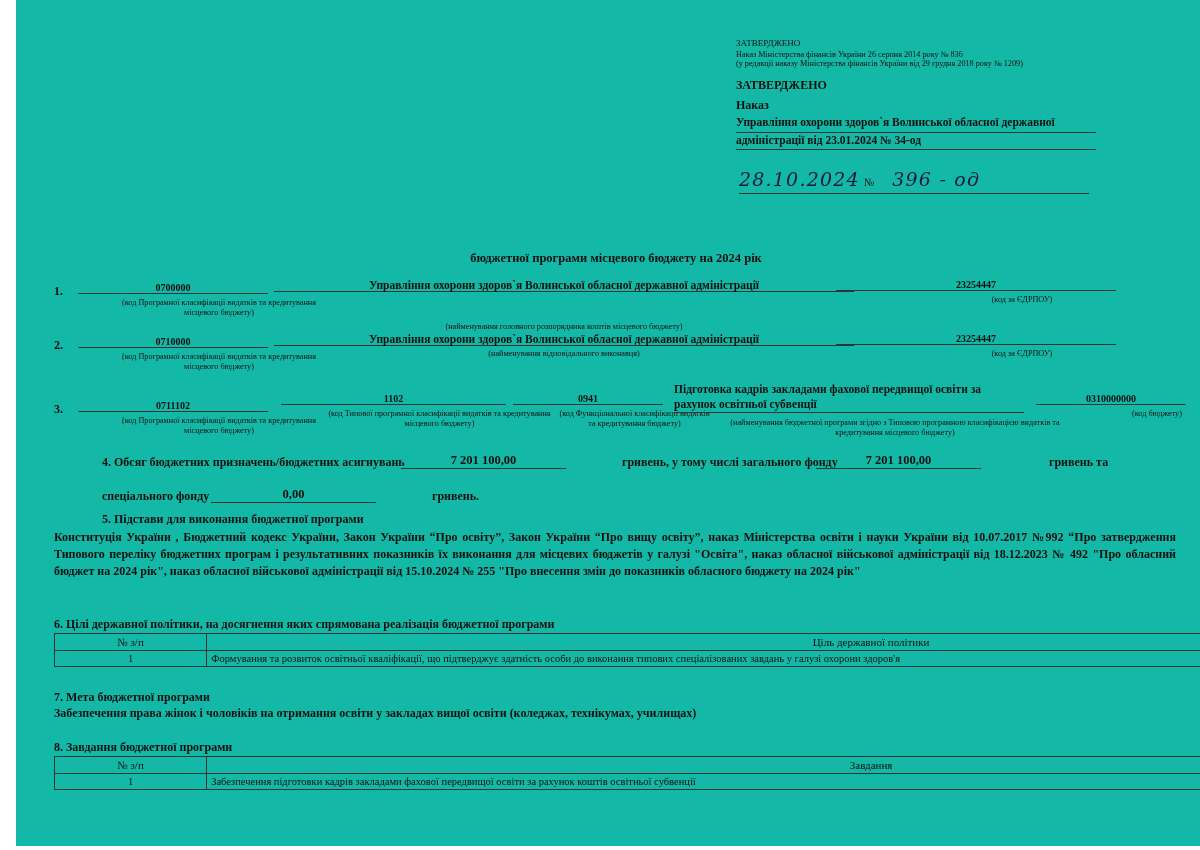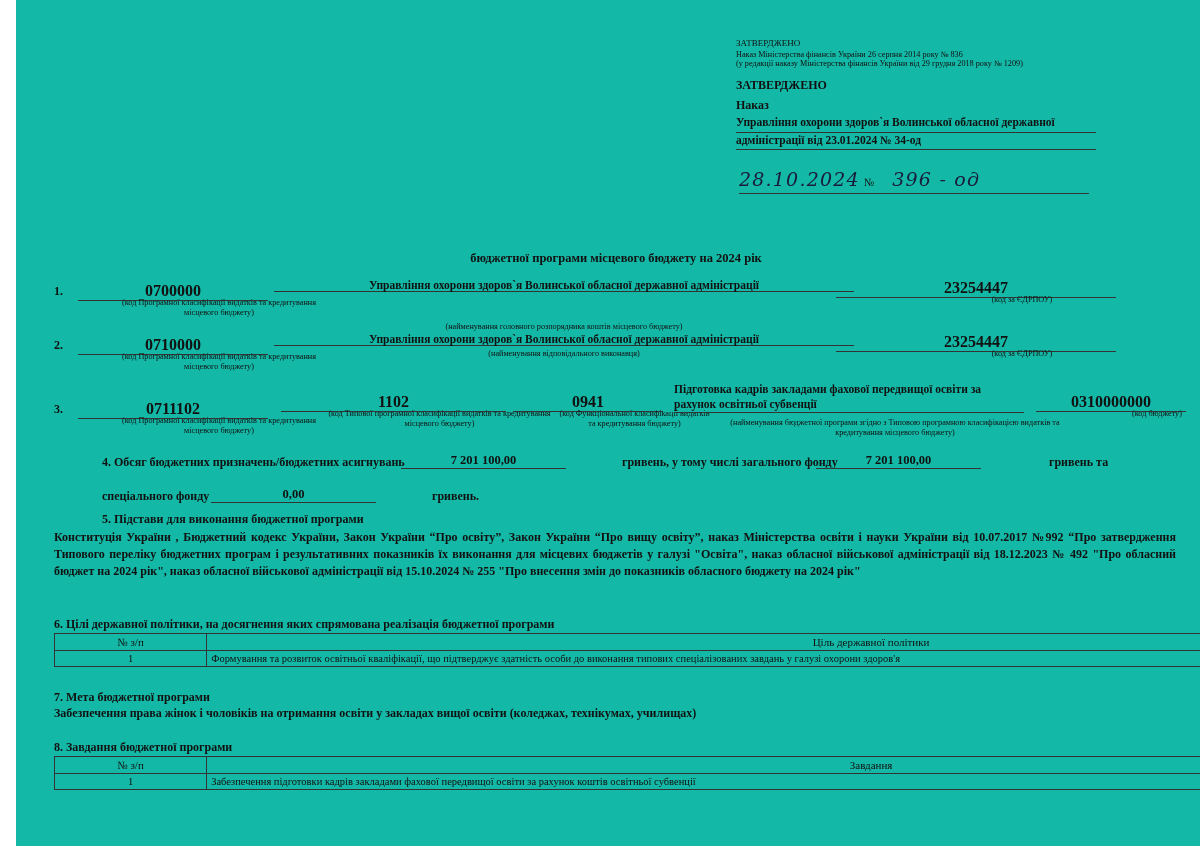--- a/index.html
+++ b/index.html
@@ -58,21 +58,21 @@
     border-bottom: 1px solid #333; padding-bottom: 3px;
   }
   #hand-no { font-size: 11px; font-style: normal; font-family: "Liberation Serif", serif; letter-spacing: 0; }
 
   
   #doc-title { left: 0; top: 232px; width: 1200px; font-size: 15px; font-weight: bold; letter-spacing: .5px; }
   #doc-subtitle { left: 0; top: 251px; width: 1200px; font-size: 12.5px; font-weight: bold; }
 
   
   .row-num { font-size: 12px; font-weight: bold; }
-  .code-val { font-size: 16px; font-weight: bold; text-align: center; }
+  .code-val { font-size: 10px; font-weight: bold; text-align: center; }
   .code-cap { font-size: 8.2px; text-align: center; line-height: 1.25; margin-left: 46px; }
   .name-val { font-size: 11.5px; font-weight: bold; text-align: center; }
   .name-cap { font-size: 8.2px; text-align: center; }
   .rule { border-bottom: 1px solid #333; }
 
   
   .sec { font-size: 12px; font-weight: bold; margin-left: 48px; }
   .amount { font-size: 12.5px; font-weight: bold; text-align: center; }
 
   

